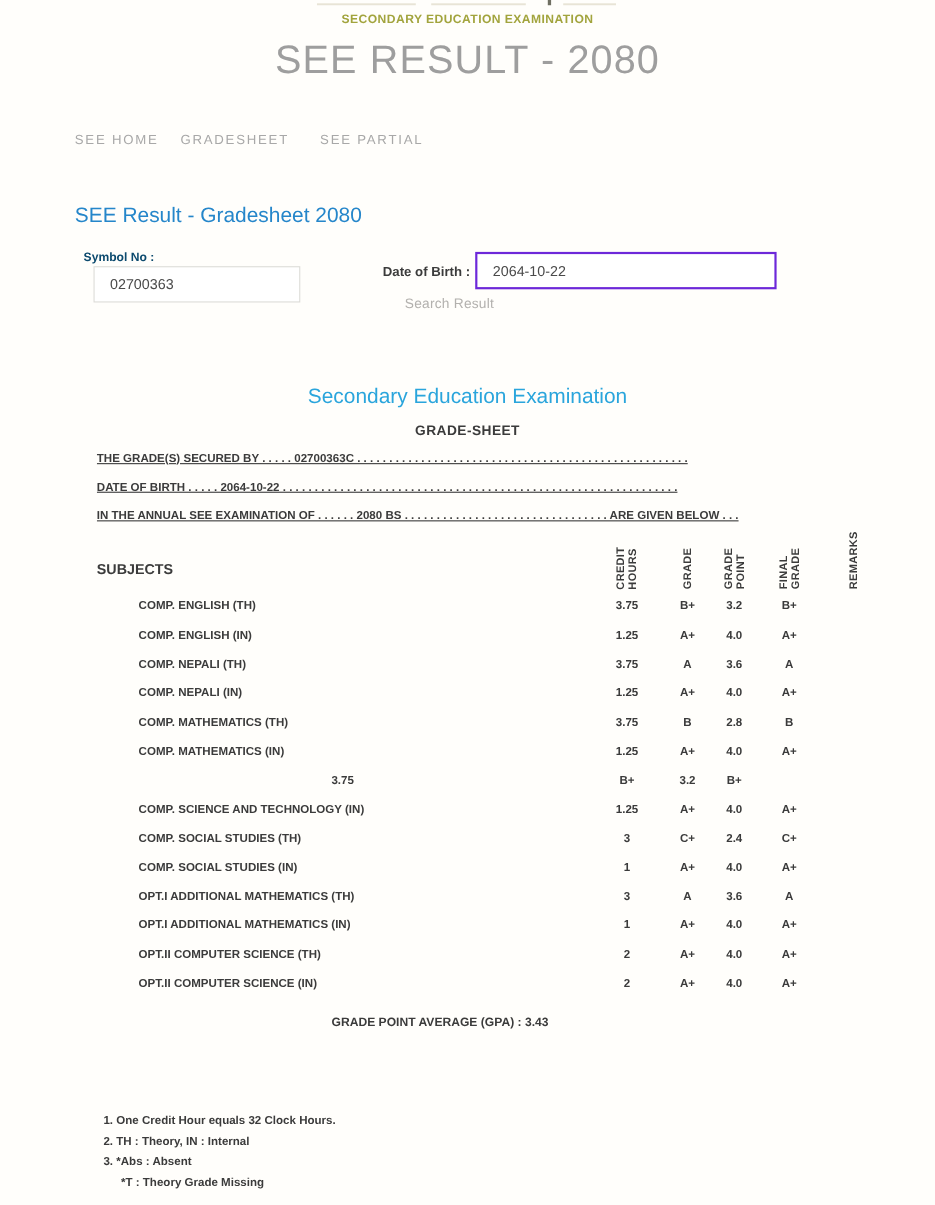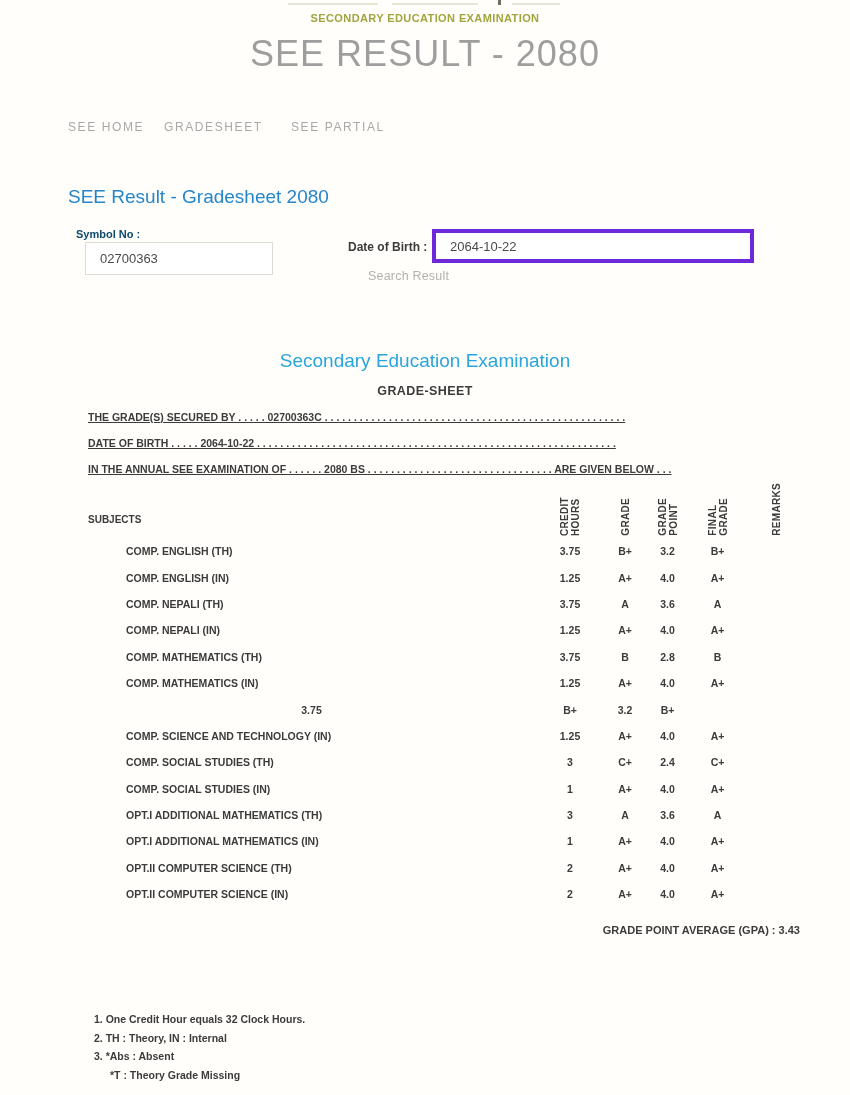--- a/index.html
+++ b/index.html
@@ -26,48 +26,48 @@
   .nav-home { left:68px; } .nav-gradesheet { left:164px; } .nav-partial { left:291px; }
 
   .section-heading { position:absolute; top:186px; left:68px; font-size:19px;
                      font-weight:500; color:#2586ca; }
 
   .symbol-label { position:absolute; top:228px; left:76px; font-size:11px; font-weight:700; color:#0c4a6e; }
   .symbol-input { position:absolute; top:242px; left:85px; width:188px; height:33px;
                   border:1px solid #dddcd7; background:#fff; padding:0 14px; font-size:13px;
                   color:#4a4a4a; font-family:inherit; outline:none; }
   .dob-label { position:absolute; top:240px; left:348px; font-size:12px; font-weight:700; color:#3b3b3b; }
-  .dob-input { position:absolute; top:229px; left:432px; width:322px; height:34px;
-               border:4px solid #6d28d9; background:#fff; padding:0 14px; font-size:13px;
+  .dob-input { position:absolute; top:229px; left:432px; width:274px; height:34px;
+               border:2px solid #6d28d9; background:#fff; padding:0 14px; font-size:13px;
                color:#4a4a4a; font-family:inherit; outline:none; }
   .search-btn { position:absolute; top:269px; left:368px; font-size:12.5px; color:#b3b1ae;
                 background:none; border:none; cursor:pointer; font-family:inherit; letter-spacing:.2px; }
 
   .board-title { position:absolute; top:350px; left:0; width:100%; text-align:center;
                  font-size:19px; font-weight:500; color:#2aa5dc; }
   .sheet-title { position:absolute; top:384px; left:0; width:100%; text-align:center;
                  font-size:12.5px; font-weight:700; letter-spacing:.4px; color:#3b3b3b; }
 
   .info-lines { position:absolute; top:411px; left:88px; width:760px;text-decoration:underline; }
   .info-line { font-size:10.5px; font-weight:700; color:#3b3b3b; line-height:13px;
                margin-bottom:13px; white-space:nowrap; overflow:hidden; }
 
   .grade-table { position:absolute; top:485px; left:88px; width:720px; }
   .g-row { display:grid; grid-template-columns:447px 70px 40px 45px 55px 63px; align-items:center; }
   .g-head { height:53px; align-items:end; }
-  .g-head .subjects { font-size:10px; font-weight:700; padding-bottom:13px; }
+  .g-head .subjects { font-size:13px; font-weight:700; padding-bottom:13px; }
   .vh-cell { display:flex; justify-content:center; align-items:flex-end; height:53px; padding-bottom:2px; }
   .vh { writing-mode:vertical-rl; transform:rotate(180deg); white-space:pre-line;
         font-size:10px; font-weight:700; line-height:11px; letter-spacing:.3px; color:#3b3b3b; }
   .data-row { height:26.4px; }
   .data-row .cell { font-size:10.5px; font-weight:700; color:#3b3b3b; }
   .data-row .subject { text-align:left;margin-left:38px; }
   .data-row .num { text-align:center; }
 
-  .gpa-line { position:absolute; top:924px; left:0; width:850px; text-align:right;
+  .gpa-line { position:absolute; top:924px; left:0; width:850px; text-align:center;
               padding-right:50px; font-size:11px; font-weight:700; color:#3b3b3b; }
 
   .notes { position:absolute; top:1010px; left:80px;margin-left:14px; }
   .note { font-size:10.5px; font-weight:700; color:#3b3b3b; line-height:18.7px; }
   .note.indent { padding-left:16px; }
 </style>
 </head>
 <body>
 
 <div class="page">

